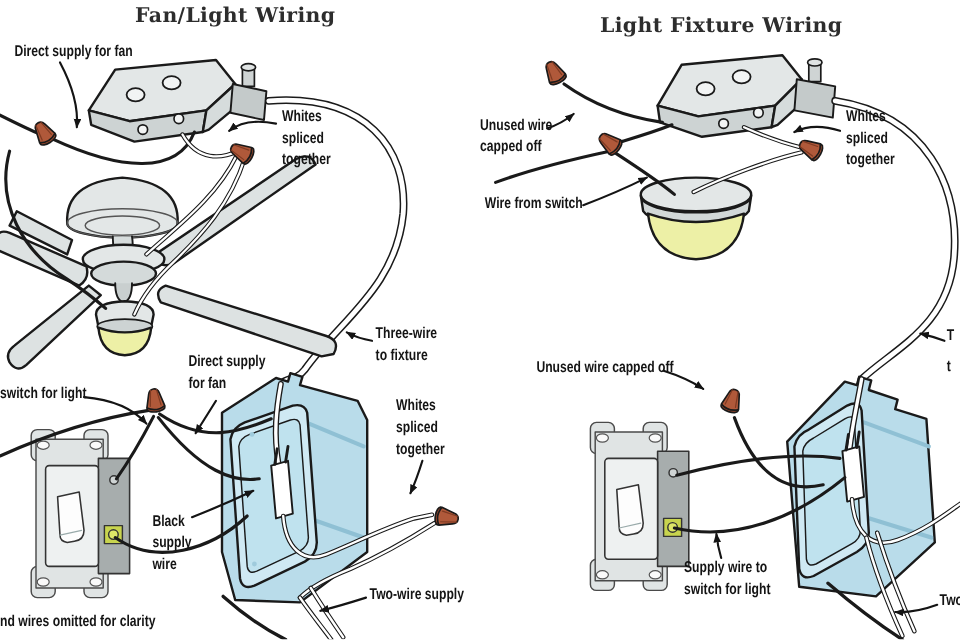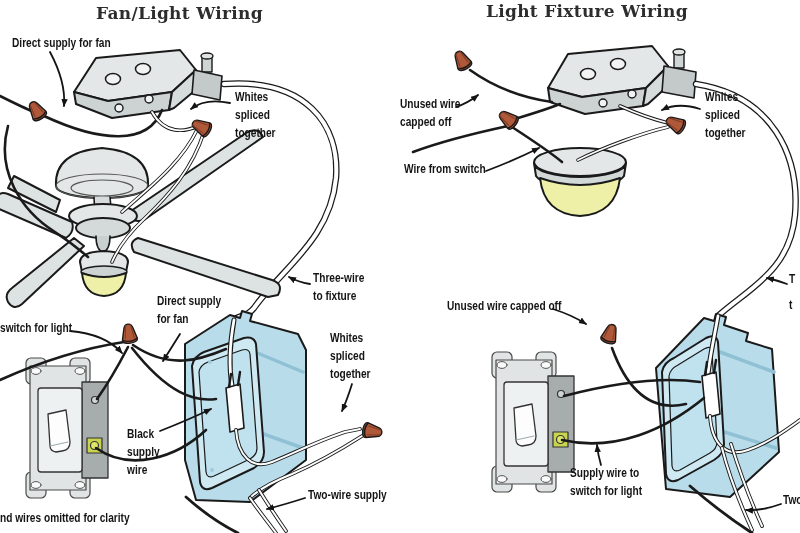--- a/index.html
+++ b/index.html
@@ -1,20 +1,20 @@
 <!DOCTYPE html>
 <html><head>
 <meta charset="utf-8">
 <style>
   html,body{margin:0;padding:0;background:#fff;}
   .stage{position:relative;width:800px;height:533px;background:#ffffff;overflow:hidden;
          font-family:"Liberation Sans",sans-serif;}
   .art{position:absolute;left:0;top:0;}
   .title{position:absolute;font-family:"DejaVu Serif",serif;font-weight:bold;
-         font-size:17px;color:#2d2d2d;letter-spacing:.3px;}
+         font-size:17px;color:#2d2d2d;text-align:center;letter-spacing:.3px;}
   .lbl{position:absolute;font-weight:bold;font-size:13px;line-height:18px;
        color:#141414;white-space:pre-line;transform:scaleX(.78);transform-origin:0 0;}
   .lbl.cut2{line-height:26px;}
 </style>
 </head>
 <body>
 
 <div class="stage">
 
 <svg class="art" width="800" height="533" viewBox="0 0 800 533" stroke-linecap="round" stroke-linejoin="round" fill="none">
@@ -222,21 +222,21 @@
     <path d="M700,109 Q678,102 662,110" marker-end="url(#ah)"></path>
     <path d="M486,171 Q515,160 539,148" marker-end="url(#ah)"></path>
     <path d="M787,284 Q776,280 767,278" marker-end="url(#ah)"></path>
     <path d="M553,309 Q572,315 586,324" marker-end="url(#ah)"></path>
     <path d="M601,465 Q598,455 597,445" marker-end="url(#ah)"></path>
     <path d="M781,504 Q762,511 746,510" marker-end="url(#ah)"></path>
   </g>
 </svg>
 
 <div class="title" style="left:96px;top:3px;width:200px">Fan/Light Wiring</div>
-<div class="title" style="left:486px;top:1px;width:230px">Light Fixture Wiring</div>
+<div class="title" style="left:486px;top:12px;width:230px">Light Fixture Wiring</div>
 
 <div class="lbl" style="left:12px;top:34px">Direct supply for fan</div>
 <div class="lbl" style="left:235px;top:88px">Whites
 spliced
 together</div>
 <div class="lbl" style="left:313px;top:269px">Three-wire
 to fixture</div>
 <div class="lbl" style="left:0px;top:319px">switch for light</div>
 <div class="lbl" style="left:157px;top:292px">Direct supply
 for fan</div>

